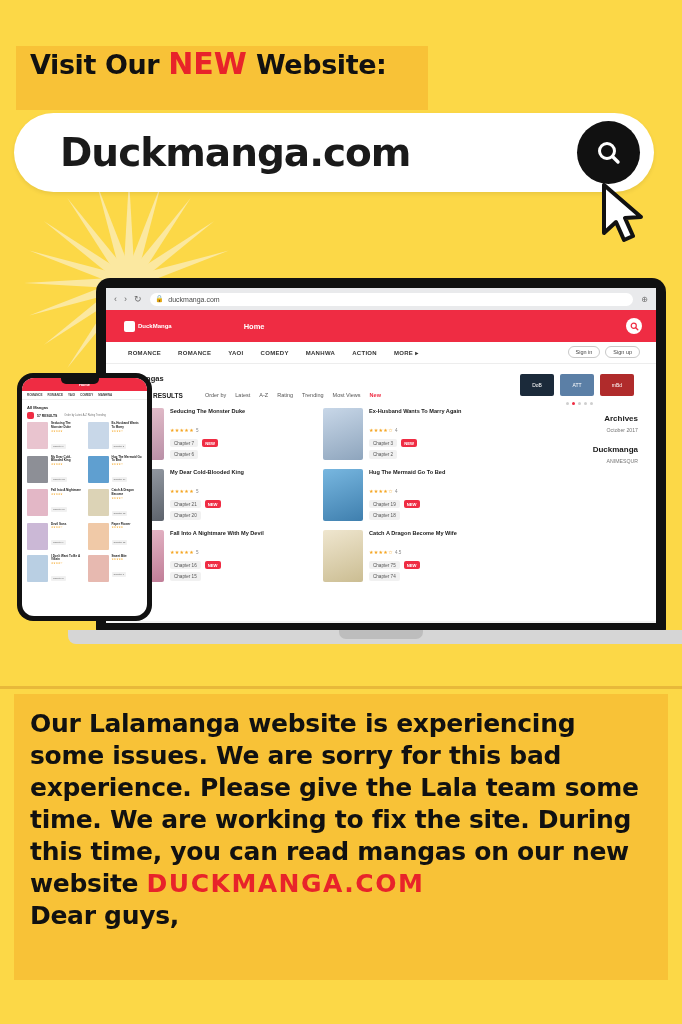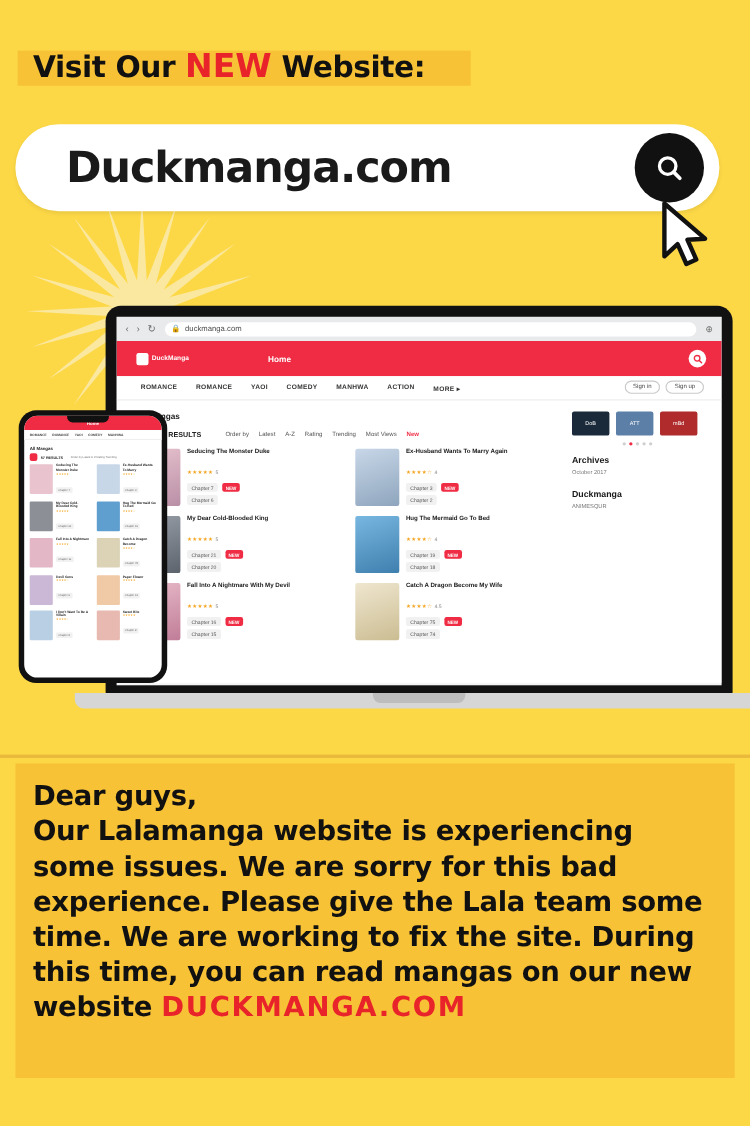--- a/index.html
+++ b/index.html
@@ -5,22 +5,22 @@
   html,body{margin:0;padding:0;}
   body{
     width:682px;height:1024px;overflow:hidden;
     background:#FCD847;
     font-family:"Liberation Sans", sans-serif;
     position:relative;
   }
 
   
   .banner{
-    position:absolute;left:16px;top:46px;width:412px;height:32px;
-    background:#F8C237;display:flex;align-items:flex-end;
+    position:absolute;left:16px;top:46px;width:412px;height:64px;
+    background:#F8C237;display:flex;align-items:flex-start;
   }
   .banner-text{
     font-family:"DejaVu Sans", sans-serif;
     font-weight:bold;font-size:27px;color:#111;letter-spacing:-0.4px;
     padding-left:14px;white-space:nowrap;
   }
   .banner-text .new{color:#E8232A;font-size:30px;letter-spacing:0px;}
 
   
   .searchbar{
@@ -95,21 +95,21 @@
   .site-nav span{font-size:6px;color:#333;font-weight:bold;letter-spacing:.3px;}
   .auth{position:absolute;right:16px;top:4px;display:flex;gap:5px;}
   .auth div{
     border:1px solid #c9c9c9;border-radius:8px;font-size:5.5px;color:#444;
     padding:2px 7px;background:#fff;
   }
 
   
   .site-body{display:flex;padding:10px 18px 0 18px;box-sizing:border-box;gap:10px;background:#fff;height:257px;}
   .col-main{flex:1;}
-  .col-side{width:118px;}
+  .col-side{width:118px;text-align:right;}
   .all-mangas{font-size:7.5px;font-weight:bold;color:#222;margin-bottom:5px;}
   .results-row{display:flex;align-items:center;gap:6px;margin-bottom:6px;}
   .res-badge{width:14px;height:14px;background:#EF2C43;border-radius:3px;display:flex;align-items:center;justify-content:center;}
   .res-badge i{display:block;width:6px;height:6px;background:#fff;border-radius:1px;}
   .res-count{font-size:6.5px;font-weight:bold;color:#222;}
   .filters{display:flex;gap:9px;margin-left:16px;}
   .filters span{font-size:5.5px;color:#555;}
   .filters span.active{color:#EF2C43;font-weight:bold;}
 
   .cards{display:grid;grid-template-columns:1fr 1fr;gap:9px 12px;}
@@ -463,15 +463,15 @@
         </div>
       </div>
     </div>
     <div class="phone-notch"></div>
   </div>
 </div>
 
 <div class="sep"></div>
 
 <div class="msg">
+  <p><span>Our Lalamanga website is experiencing some issues. We are sorry for this bad experience. Please give the Lala team some time. We are working to fix the site. During this time, you can read mangas on our new website </span><span class="brand">DUCKMANGA.COM</span></p>
   <p>Dear guys,</p>
-  <p><span>Our Lalamanga website is experiencing some issues. We are sorry for this bad experience. Please give the Lala team some time. We are working to fix the site. During this time, you can read mangas on our new website </span><span class="brand">DUCKMANGA.COM</span></p>
 </div>
 
 </body></html>

